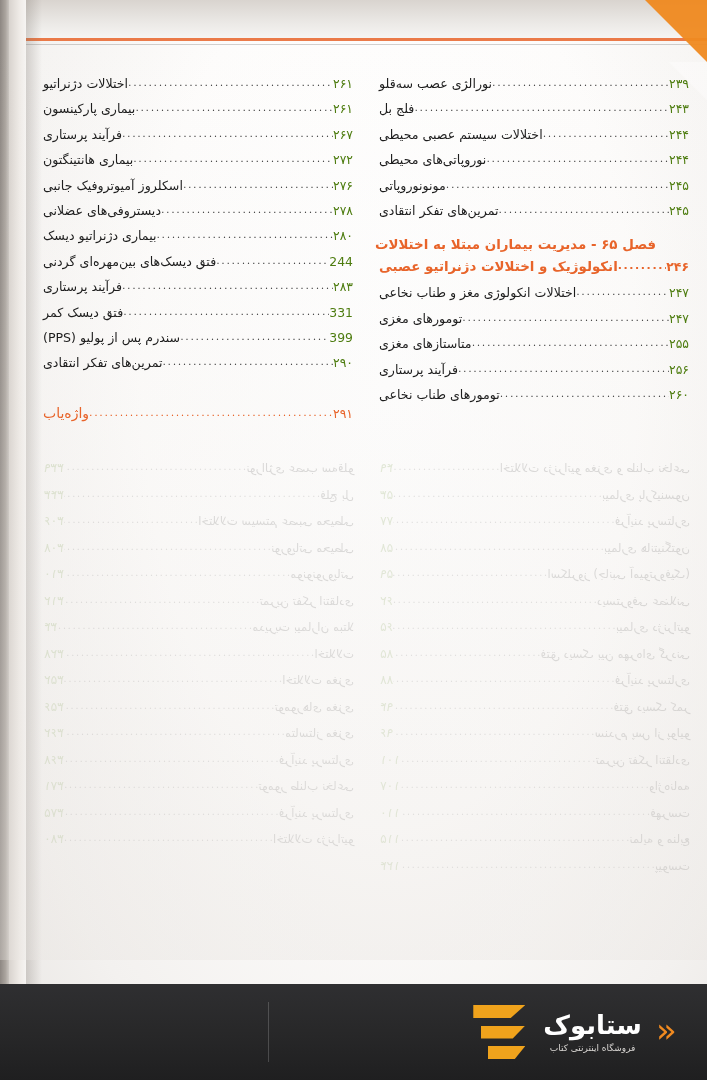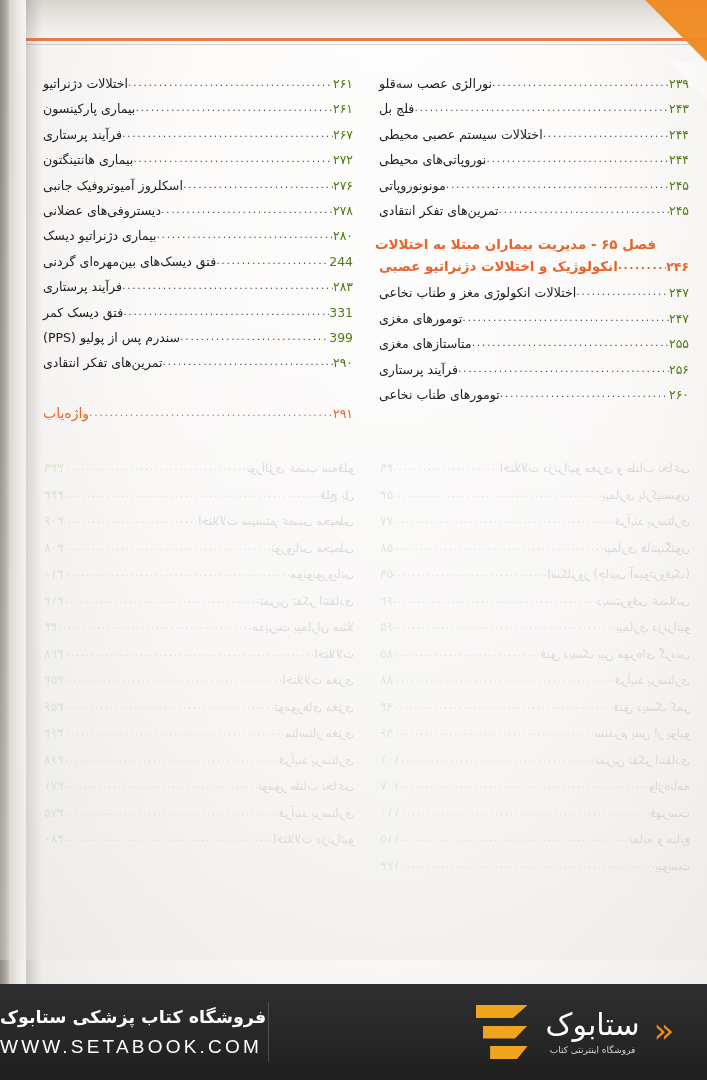--- a/index.html
+++ b/index.html
@@ -215,22 +215,22 @@
     transform: translateY(-2px);
   }
   .brand-block {
     display: flex;
     flex-direction: column;
     align-items: center;
     justify-content: center;
   }
   .brand-fa {
     color: #ffffff;
-    font-size: 30px;
-    font-weight: normal;
+    font-size: 26px;
+    font-weight: bold;
     line-height: 1;
     letter-spacing: 1px;
   }
   .brand-sub {
     color: #d8d5d2;
     font-size: 9px;
     margin-top: 5px;
     letter-spacing: .5px;
   }
   .logo-mark {
@@ -614,18 +614,14 @@
         <span class="brand-fa">ستابوک</span>
         <span class="brand-sub">فروشگاه اینترنتی کتاب</span>
       </div>
       <div class="logo-mark">
         <i></i>
           <i></i>
           <i></i>
       </div>
     </div>
     <div class="footer-divider"></div>
-    <div class="footer-right">
-      <span class="shop-name">فروشگاه کتاب پزشکی ستابوک</span>
-      <span class="shop-url">WWW.SETABOOK.COM</span>
-    </div>
   </div>
 </div>
 
 </body></html>

